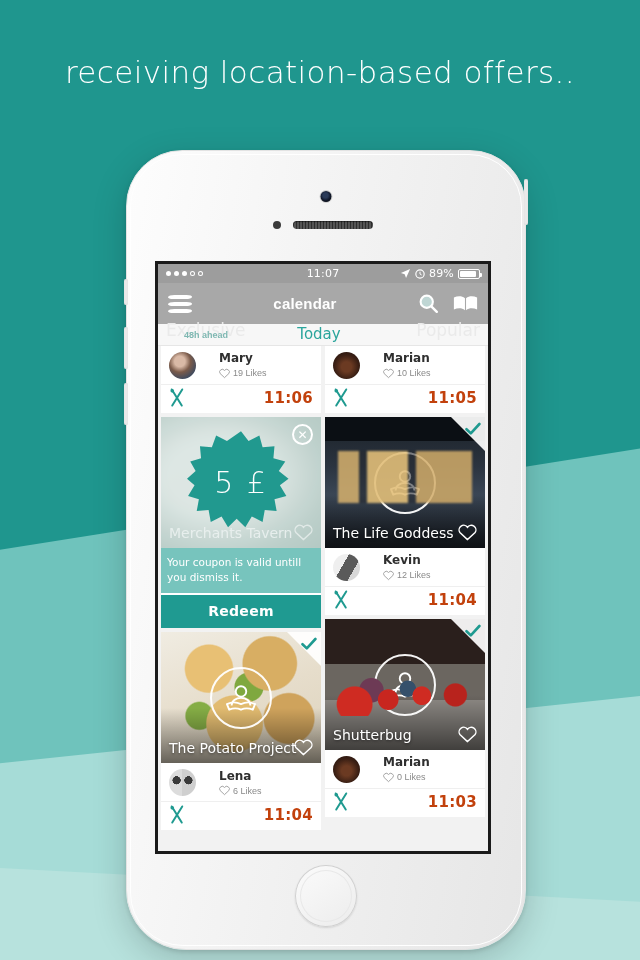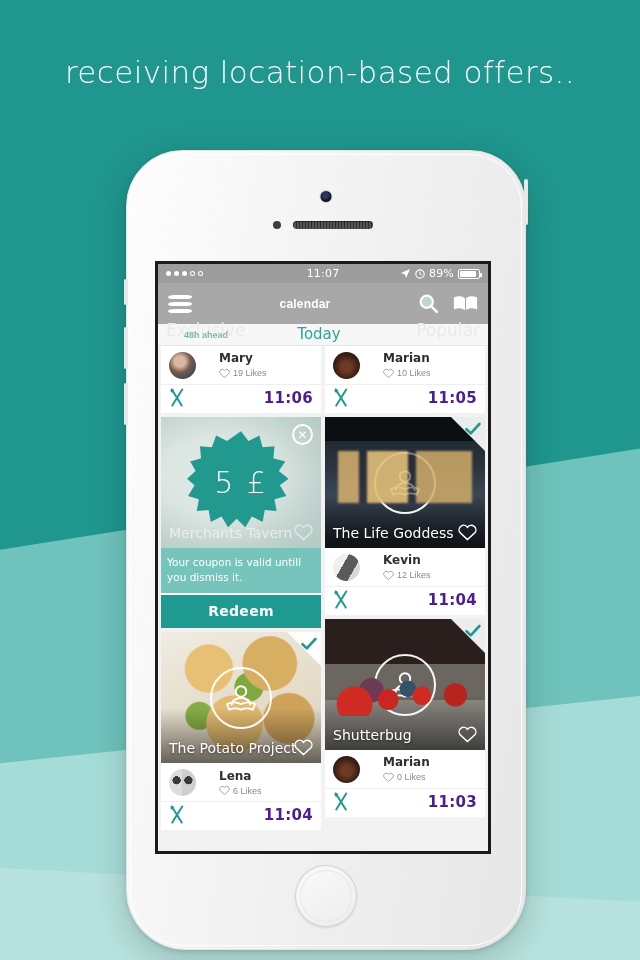--- a/index.html
+++ b/index.html
@@ -96,21 +96,21 @@
   .sb-right{ width: 92px; display:flex; align-items:center; justify-content:flex-end; gap:4px; }
   .battery { width: 22px; height: 10px; border:1px solid #fff; border-radius:2px;
              position:relative; padding:1px; }
   .battery i { display:block; height:100%; width:89%; background:#fff; border-radius:1px;}
   .battery:after{ content:""; position:absolute; right:-3px; top:3px;
                   width:2px;height:4px;background:#fff;border-radius:0 1px 1px 0;}
 
   
   #navbar { height: 41px; background: #a8a8a8; display:flex; align-items:center;
             padding: 0 10px; color:#fff; }
-  #navbar .title { flex:1; text-align:center; font-size:12px; font-weight:700;
+  #navbar .title { flex:1; text-align:center; font-size:15px; font-weight:700;
                    letter-spacing:.2px; }
   .ham { width:24px; height:18px; display:flex; flex-direction:column;
          justify-content:space-between; }
   .ham i { display:block; height:4px; background:#fff;
            border-radius:50% / 100%; transform: skewX(-18deg); }
   .ham i:nth-child(1){ width:100%; }
   .ham i:nth-child(2){ width:100%; }
   .ham i:nth-child(3){ width:100%; }
   .navicons { display:flex; align-items:center; gap:14px; }
 
@@ -135,21 +135,21 @@
   .person-row { display:flex; align-items:center; gap:23px; padding:6px 8px 5px; }
   .avatar { width:27px;height:27px;border-radius:50%; flex:none; overflow:hidden;
             position:relative; background:#555; }
   .pname { font-size:12px; font-weight:700; color:#2f2f2f; line-height:1.15;
            font-family:"DejaVu Sans",sans-serif;}
   .plikes{ font-size:9px; color:#8a8a8a; display:flex; align-items:center; gap:3px;
            margin-top:2px; }
   .heart-sm { width:11px; height:11px; flex:none; }
   .time-row { display:flex; align-items:center; justify-content:space-between;
               padding:3px 8px 6px; border-top:1px solid #efefef; }
-  .time { font-size:15px; font-weight:700; color:#4c1d95; letter-spacing:.3px;
+  .time { font-size:15px; font-weight:700; color:#c2410c; letter-spacing:.3px;
           font-family:"DejaVu Sans",sans-serif; }
 
   
   .photo { position:relative; height:131px; overflow:hidden; }
   .photo .label { position:absolute; left:8px; bottom:7px; color:#fff;
                   font-size:14px; text-shadow:0 1px 3px rgba(0,0,0,.55);
                   font-family:"DejaVu Sans",sans-serif; }
   .photo .heart-lg { position:absolute; right:8px; bottom:6px; width:19px; height:19px; }
   .badge-check { position:absolute; right:0; top:0; width:34px; height:34px; }
   .badge-check:before{ content:""; position:absolute; right:0; top:0;

